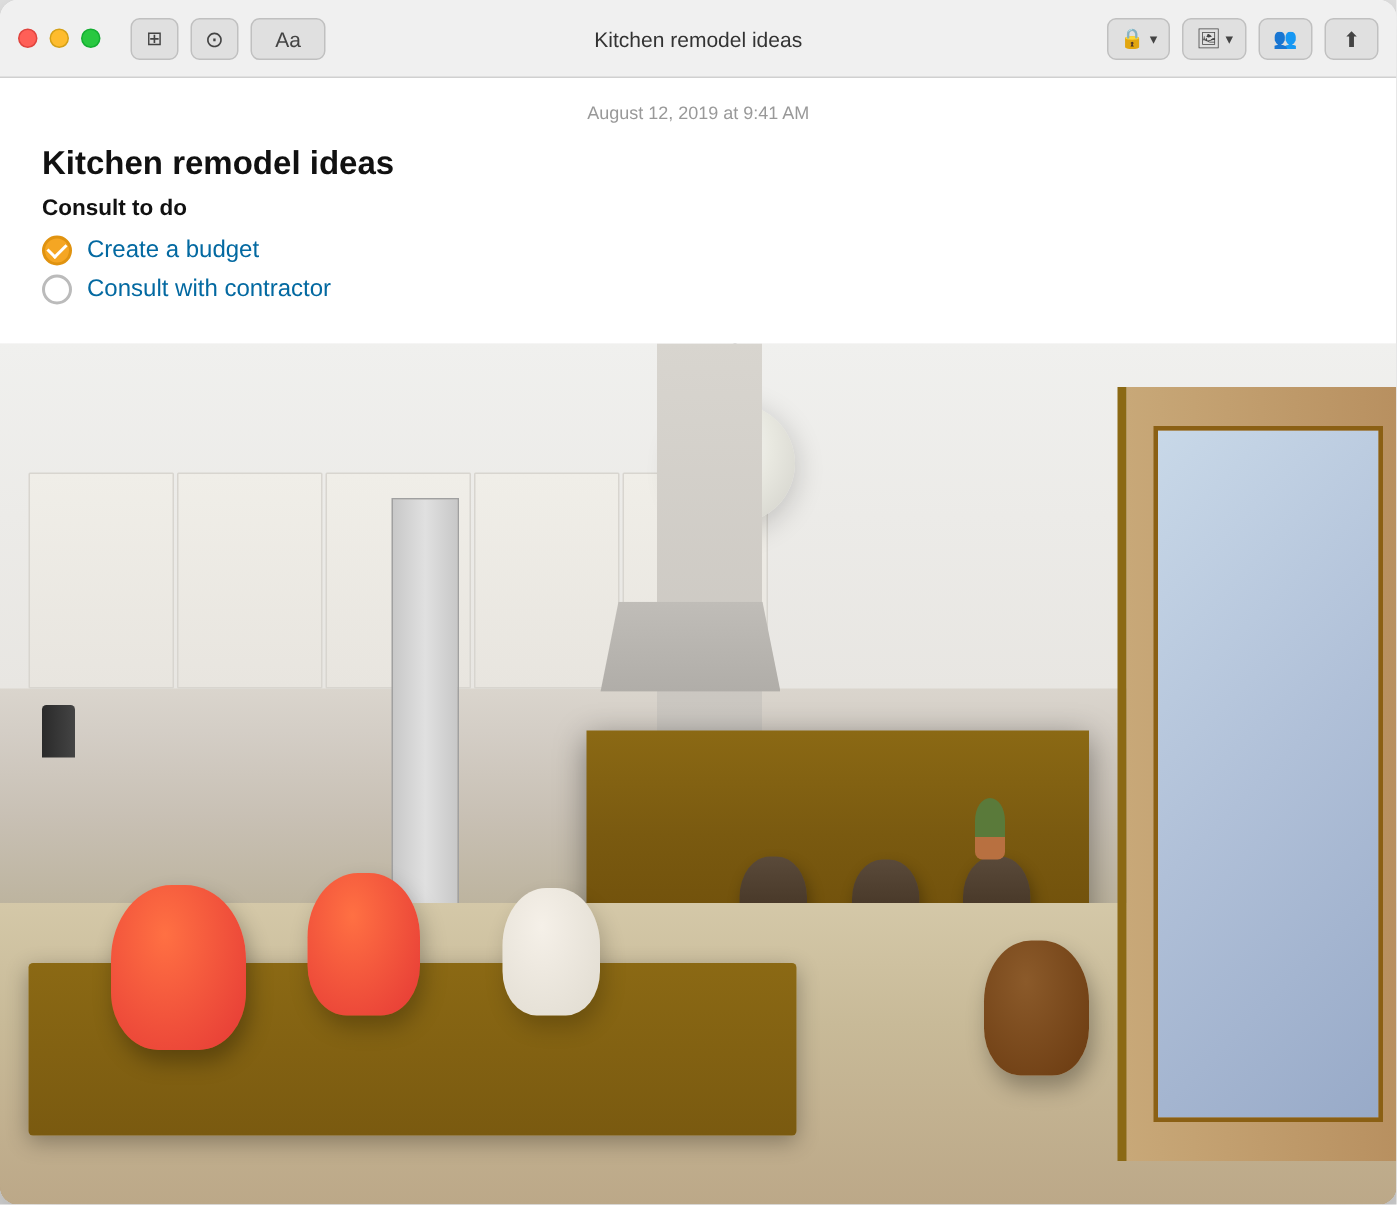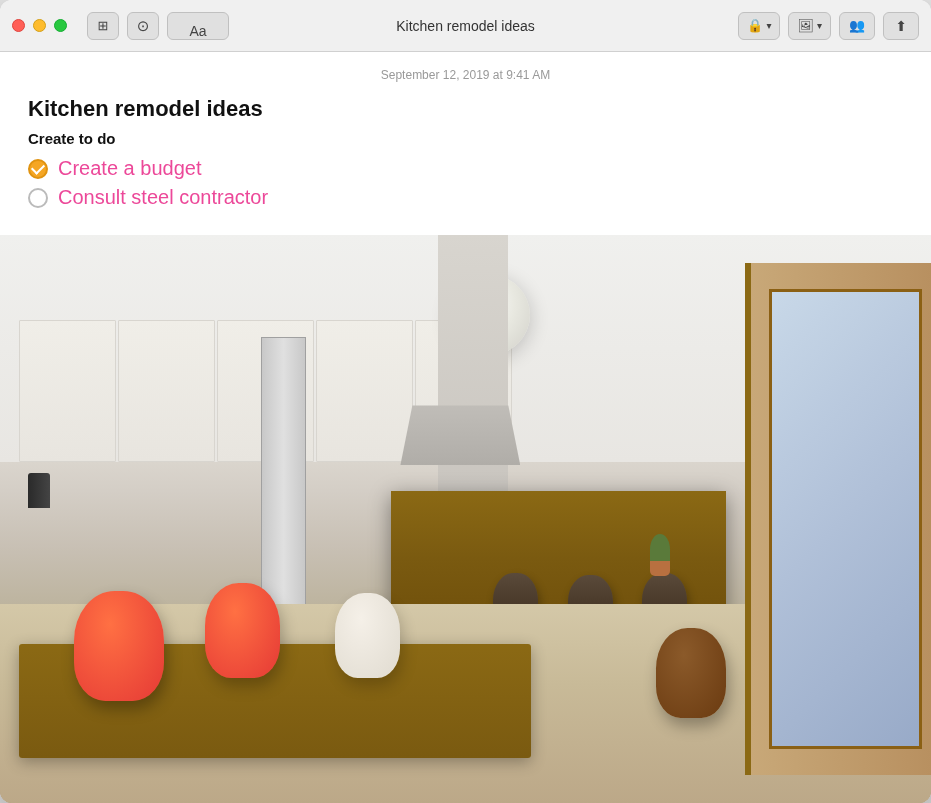--- a/index.html
+++ b/index.html
@@ -79,24 +79,24 @@
       border-radius: 6px;
       display: flex;
       align-items: center;
       justify-content: center;
       cursor: pointer;
       font-size: 13px;
       color: #444;
     }
 
     .tool-btn-wide {
-      width: 62px;
+      width: 50px;
       padding: 0 6px;
       display: flex;
-      align-items: flex-end;
+      align-items: center;
       gap: 2px;
     }
 
     .titlebar-right {
       margin-left: auto;
       display: flex;
       gap: 8px;
       align-items: center;
     }
 
@@ -162,22 +162,22 @@
       display: flex;
       flex-direction: column;
       gap: 6px;
       margin-bottom: 14px;
     }
 
     .checklist-item {
       display: flex;
       align-items: center;
       gap: 10px;
-      font-size: 20px;
-      color: #ec4899;
+      font-size: 16px;
+      color: #0369a1;
     }
 
     .check-icon {
       width: 20px;
       height: 20px;
       border-radius: 50%;
       flex-shrink: 0;
       display: flex;
       align-items: center;
       justify-content: center;
@@ -519,32 +519,32 @@
         <span>👥</span>
       </div>
       <div class="right-btn" style="width:36px; padding:0;">
         <span style="font-size:14px;">⬆</span>
       </div>
     </div>
   </div>
 
   <div class="content">
     <div class="note-area">
-      <div class="date-line">September 12, 2019 at 9:41 AM</div>
+      <div class="date-line">August 12, 2019 at 9:41 AM</div>
       <div class="note-title">Kitchen remodel ideas</div>
-      <div class="section-heading">Create to do</div>
+      <div class="section-heading">Consult to do</div>
 
       <ul class="checklist">
         <li class="checklist-item">
           <div class="check-icon checked"></div>
           <span>Create a budget</span>
         </li>
         <li class="checklist-item">
           <div class="check-icon unchecked"></div>
-          <span>Consult steel contractor</span>
+          <span>Consult with contractor</span>
         </li>
       </ul>
     </div>
 
     <div class="kitchen-image">
       <div class="wall-bg"></div>
 
       <div class="kitchen-ceiling"></div>
 
       <div class="top-cabinets">

